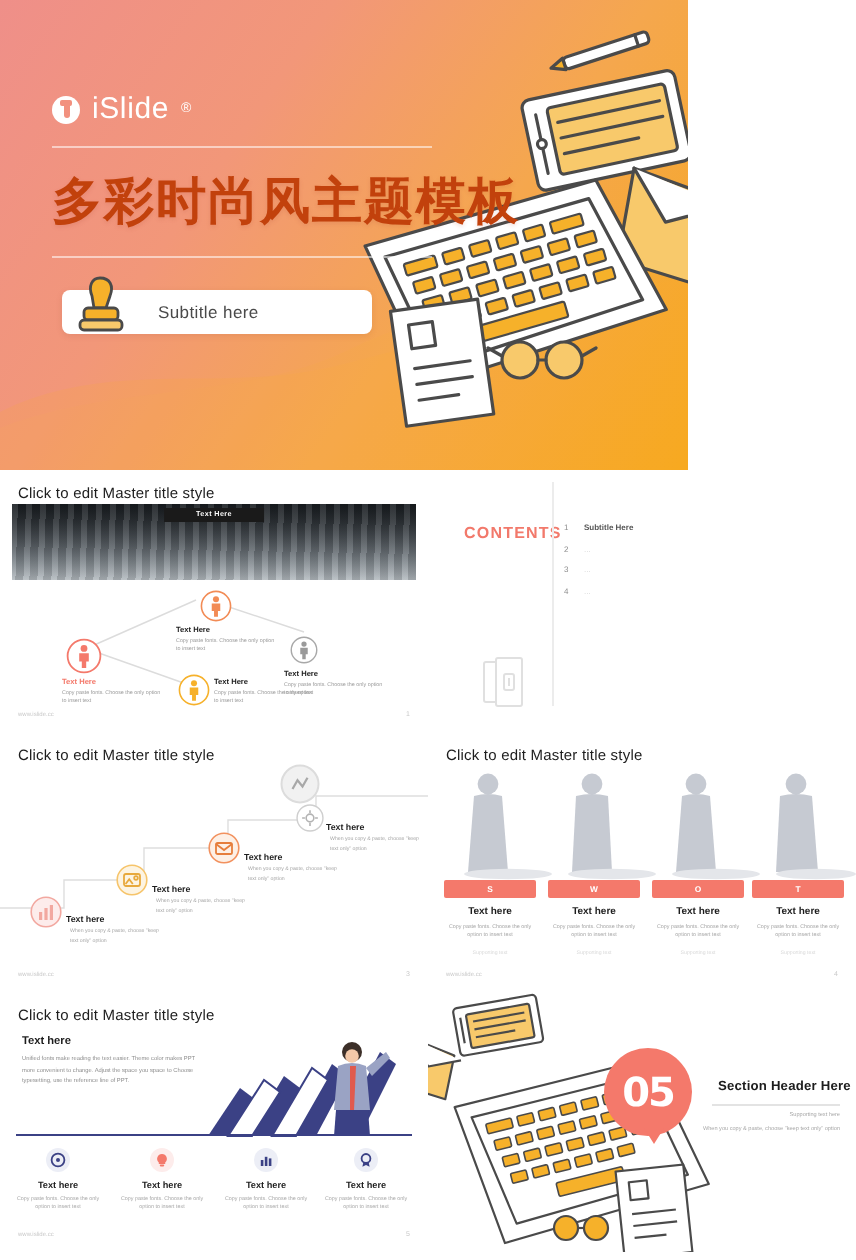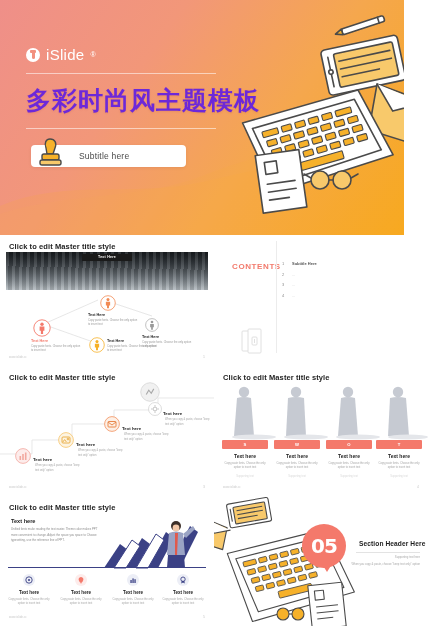--- a/index.html
+++ b/index.html
@@ -6,21 +6,21 @@
   html, body {
     width: 428px; height: 630px;
     background: #ffffff;
     font-family: "Liberation Sans", sans-serif;
     overflow: hidden;
   }
 
   
   .hero {
     position: relative;
-    width: 404px; height: 235px;
+    width: 344px; height: 235px;
     background: linear-gradient(128deg, #f0908a 0%, #f19578 28%, #f4a council 50%, #f6a723 100%);
     overflow: hidden;
   }
   .hero-bg {
     position: absolute; inset: 0;
     background: linear-gradient(125deg, #ef8f89 0%, #f29779 33%, #f5a74e 64%, #f6a81c 100%);
   }
   .hero-wave {
     position: absolute; left: 0; bottom: 0; width: 100%; height: 100%;
     opacity: .28;
@@ -45,21 +45,21 @@
   }
   .logo-reg { color: #fff; font-size: 7px; vertical-align: super; }
 
   .rule {
     width: 190px; height: 1px; background: rgba(255,255,255,.55);
     margin: 10px 0 0 0;
   }
   .rule.lower { margin-top: 11px; }
 
   .hero-title {
-    color: #6d28d9;
+    color: #c2410c;
     font-size: 25px;
     font-weight: bold;
     letter-spacing: 1px;
     margin: 10px 0 0 0;
     text-shadow: 0 1px 2px rgba(180,80,60,.18);
     font-family: "DejaVu Sans", sans-serif;
   }
 
   .subtitle-box {
     position: relative;
@@ -82,21 +82,21 @@
     grid-template-columns: 214px 214px;
     grid-template-rows: 131px 130px 130px;
     width: 428px;
   }
   .slide {
     position: relative; background: #fff; overflow: hidden;
     padding: 0;
   }
   .s-title {
     position: absolute; left: 9px; top: 7px;
-    font-size: 7.5px; font-weight: bold; color: #1d1d1d; letter-spacing: .1px;
+    font-size: 7.5px; font-weight: normal; color: #1d1d1d; letter-spacing: .1px;
   }
   .s-foot-l { position: absolute; left: 9px; bottom: 7px; font-size: 3px; color: #c9c9c9; }
   .s-foot-r { position: absolute; right: 9px; bottom: 7px; font-size: 3.5px; color: #c9c9c9; }
 
   
   .photo-band {
     position: absolute; left: 6px; top: 17px; width: 202px; height: 38px;
     background: linear-gradient(180deg,#2f3336 0%, #6c7379 38%, #9aa2a8 70%, #c3c9cd 100%);
     overflow: hidden;
   }

